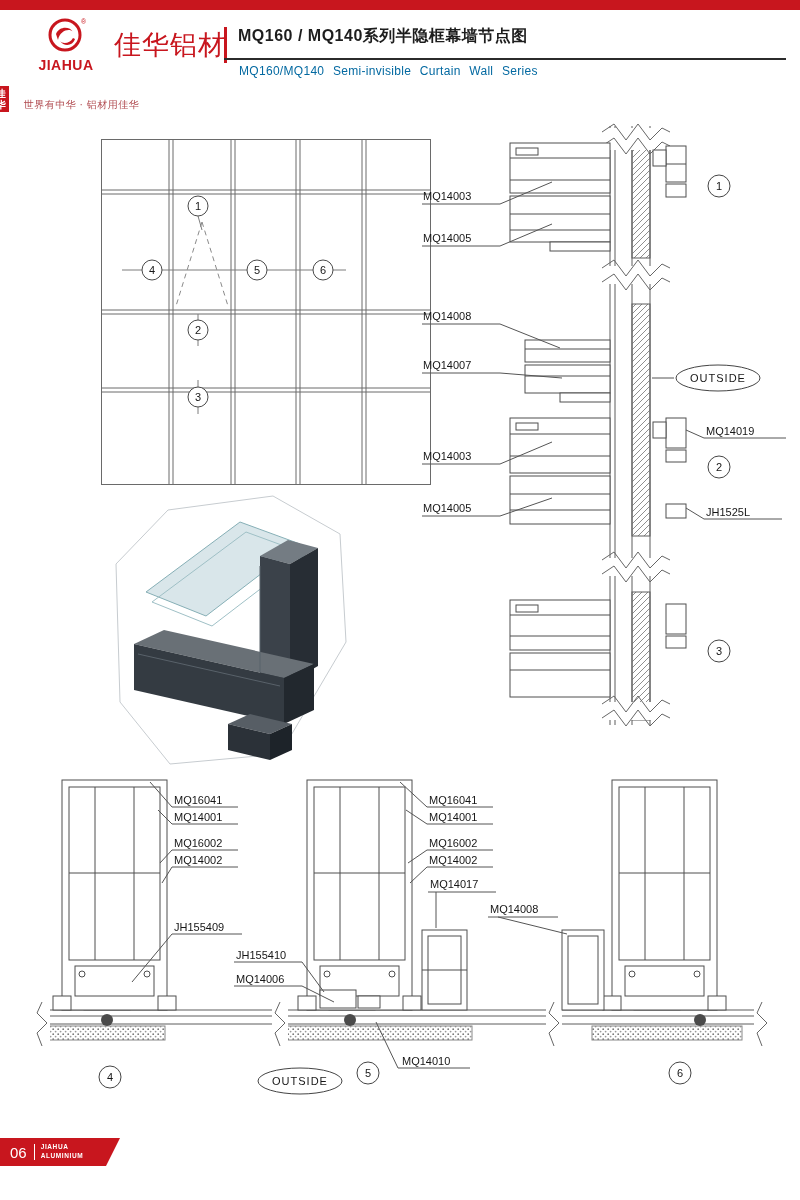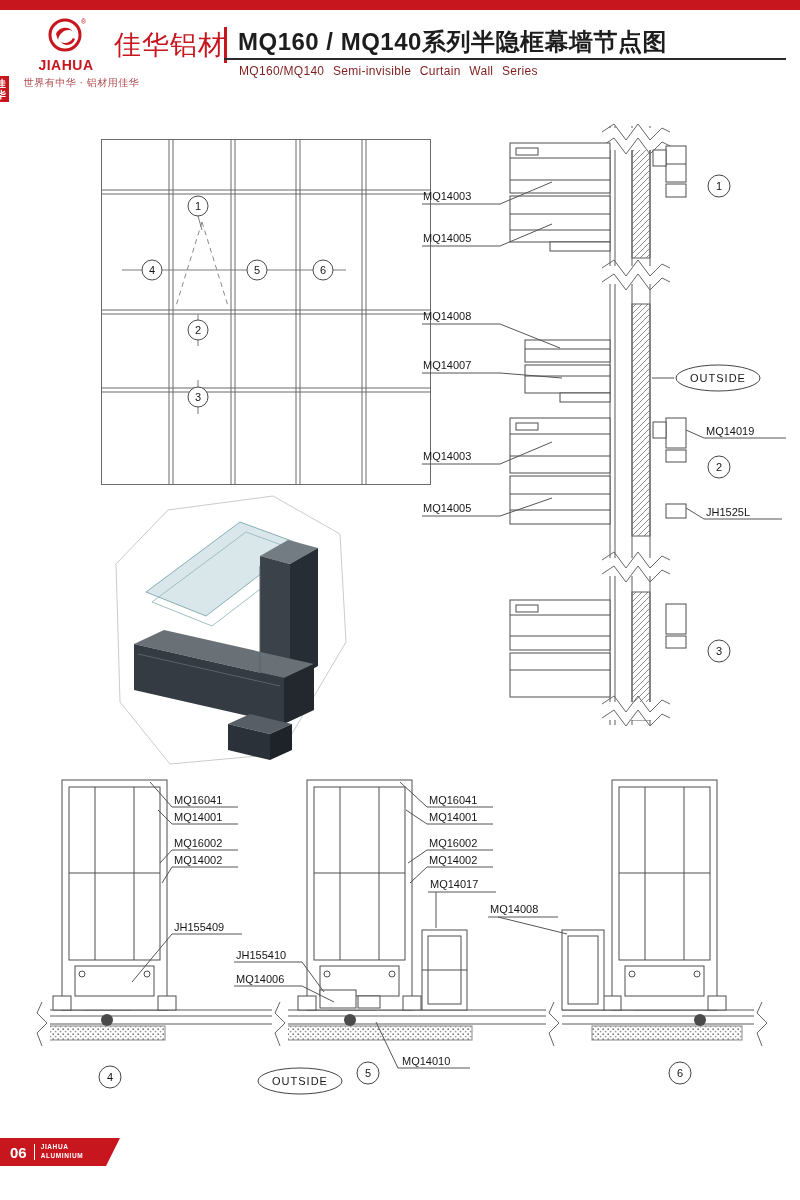--- a/index.html
+++ b/index.html
@@ -5,34 +5,34 @@
   :root{ --red:#c8161e; --ink:#1d1d1d; --line:#5a5a5a; }
   *{margin:0;padding:0;box-sizing:border-box}
   body{background:#e9e9e9;font-family:"Liberation Sans",sans-serif}
   .page{position:relative;width:800px;height:1200px;margin:0 auto;background:#fff;overflow:hidden}
   .abs{position:absolute}
   .topbar{position:absolute;left:0;top:0;width:800px;height:10px;background:var(--red)}
 
   
   .logo{position:absolute;left:16px;top:16px;width:100px;text-align:center}
   .logo-name{font-size:14px;font-weight:700;color:var(--red);letter-spacing:.5px;line-height:1.1}
-  .logo-bottom{display:flex;align-items:flex-start;justify-content:center;gap:15px;margin-top:3px}
+  .logo-bottom{display:flex;align-items:flex-end;justify-content:center;gap:15px;margin-top:13px}
   .logo-seal{background:var(--red);color:#fff;font-size:10px;font-weight:700;padding:2px 3px;line-height:1.1}
   .logo-tagline{font-size:10px;color:#b0494e;letter-spacing:.5px;white-space:nowrap}
   .brand-cn{position:absolute;left:114px;top:27px;font-size:27px;font-weight:400;color:var(--red);letter-spacing:1px}
   .divider-v{position:absolute;left:224px;top:27px;width:3px;height:36px;background:var(--red)}
-  .title-cn{position:absolute;left:238px;top:26px;font-size:24px;font-weight:700;color:var(--ink);letter-spacing:.5px}
+  .title-cn{position:absolute;left:238px;top:26px;font-size:16px;font-weight:700;color:var(--ink);letter-spacing:.5px}
   .hline{position:absolute;left:224px;top:58px;width:562px;height:2px;background:#2b2b2b}
-  .title-en{position:absolute;left:239px;top:64px;font-size:12px;color:#7f1d1d;letter-spacing:.3px;word-spacing:5px}
+  .title-en{position:absolute;left:239px;top:64px;font-size:12px;color:#0369a1;letter-spacing:.3px;word-spacing:5px}
 
   
   .footer{position:absolute;left:0;top:1138px;width:120px;height:28px;background:var(--red);
           clip-path:polygon(0 0,100% 0,calc(100% - 14px) 100%,0 100%);
           display:flex;align-items:center;color:#fff}
-  .footer-page{font-size:15px;font-weight:700;margin:0 7px 0 10px}
+  .footer-page{font-size:15px;font-weight:400;margin:0 7px 0 10px}
   .footer-sep{width:1px;height:16px;background:#fff;margin-right:6px}
   .footer-brand{font-size:6.5px;line-height:1.35;letter-spacing:.6px;font-weight:700;text-align:left}
 
   svg text{font-family:"Liberation Sans",sans-serif;font-size:11px;fill:#161616}
   svg text.marker{text-anchor:middle;font-size:11px}
   svg text.outside{text-anchor:middle;letter-spacing:1px}
 </style>
 </head>
 <body>
 

